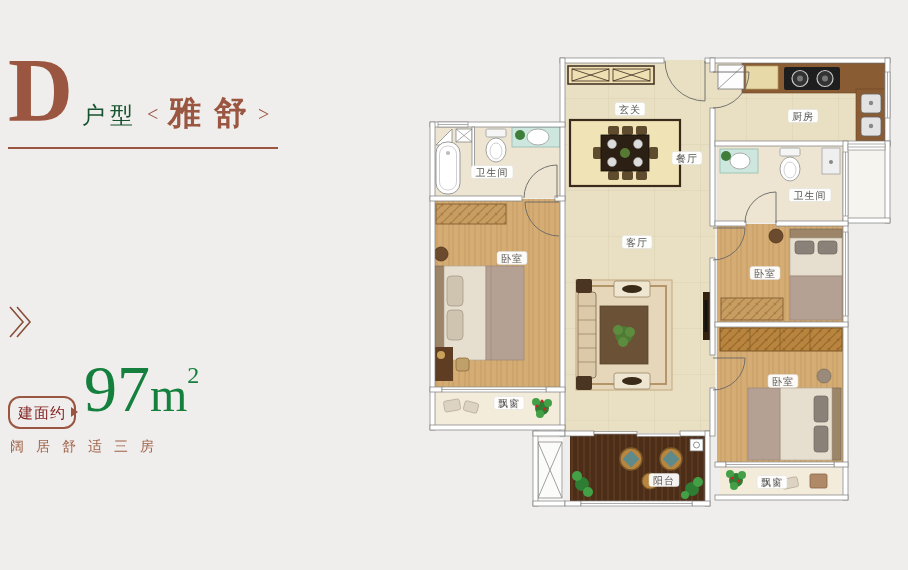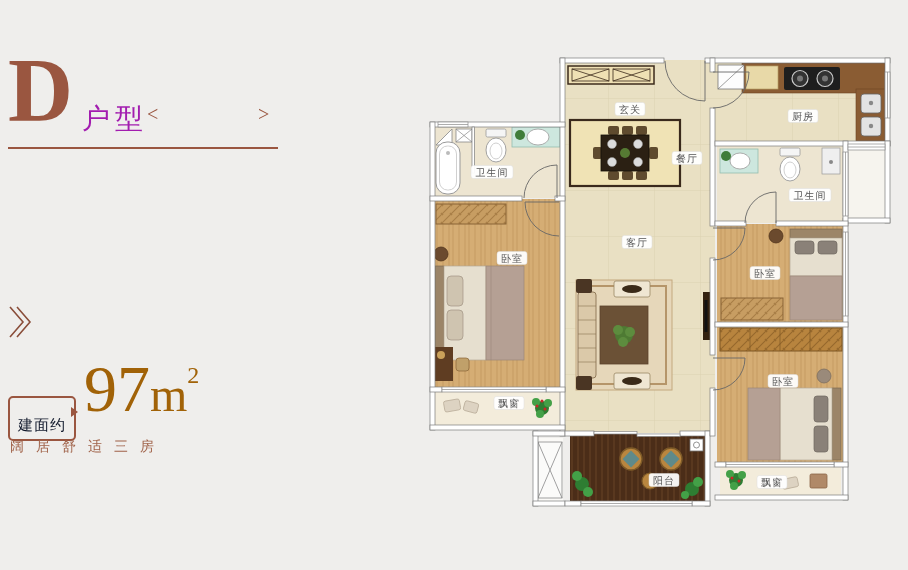--- a/index.html
+++ b/index.html
@@ -6,36 +6,36 @@
   body{
     width:908px;height:570px;background:#efeeec;overflow:hidden;
     font-family:"Liberation Sans","DejaVu Sans",sans-serif;
   }
   .page{position:relative;width:908px;height:570px;background:#efeeec;}
   .serif{font-family:"Liberation Serif","DejaVu Serif",serif;}
 
   
   .left-panel{position:absolute;left:0;top:0;width:420px;height:570px;}
   .type-letter{position:absolute;left:8px;top:46px;font-size:90px;line-height:1;font-weight:600;color:#9a5640;}
-  .type-word{position:absolute;left:82px;top:100px;font-size:28px;letter-spacing:5px;color:#a21caf;}
+  .type-word{position:absolute;left:82px;top:100px;font-size:23px;letter-spacing:5px;color:#14532d;}
   .bracket{position:absolute;top:103px;font-size:20px;color:#9a5640;}
   .bracket.l{left:147px;}
   .bracket.r{left:258px;}
   .plan-name{position:absolute;left:168px;top:91px;font-size:33px;font-weight:700;letter-spacing:13px;color:#9a5640;}
   .title-underline{position:absolute;left:8px;top:147px;width:270px;height:2px;background:#9a5640;}
   .chevron{position:absolute;left:8px;top:304px;width:25px;height:36px;}
   .area-badge{
-    position:absolute;left:8px;top:396px;padding:18px 8px 4px;
-    border:2px solid #9a5640;border-radius:5px;font-size:15px;color:#0f172a;letter-spacing:1px;
+    position:absolute;left:8px;top:396px;padding:6px 8px 4px;
+    border:2px solid #9a5640;border-radius:12px;font-size:15px;color:#7f1d1d;letter-spacing:1px;
   }
   .area-badge:after{
     content:"";position:absolute;right:-9px;top:9px;width:0;height:0;
     border:5px solid transparent;border-left:7px solid #9a5640;
   }
-  .area-value{position:absolute;left:84px;top:356px;color:#a16207;white-space:nowrap;}
+  .area-value{position:absolute;left:84px;top:356px;color:#15803d;white-space:nowrap;}
   .area-value .num{font-size:66px;line-height:1;}
   .area-value .unit{font-size:48px;}
   .area-value sup{font-size:24px;vertical-align:28px;}
   .tagline{position:absolute;left:10px;top:438px;font-size:14px;letter-spacing:12px;color:#a1644b;}
 
   
   .floorplan{position:absolute;left:424px;top:52px;width:470px;height:472px;}
   .wall{fill:#ffffff;stroke:#7c7c7c;stroke-width:.7;}
   .win{fill:#ffffff;stroke:#8a8a8a;stroke-width:.7;}
   .winline{stroke:#8a8a8a;stroke-width:.7;}
@@ -46,20 +46,21 @@
 </style>
 </head>
 <body>
 
 <div class="page">
 
   <div class="left-panel">
     <div class="type-letter serif">D</div>
     <div class="type-word serif">户型</div>
     <div class="bracket l serif">&lt;</div>
+    <div class="plan-name serif">雅舒</div>
     <div class="bracket r serif">&gt;</div>
     <div class="title-underline"></div>
 
     <svg class="chevron" viewBox="0 0 25 36">
       <path d="M2,3 L15,18 L2,33 M9,3 L22,18 L9,33" fill="none" stroke="#8a4e3a" stroke-width="1.6"></path>
     </svg>
 
     <div class="area-badge">建面约</div>
     <div class="area-value serif"><span class="num">97</span><span class="unit">m</span><sup>2</sup></div>
     <div class="tagline">阔居舒适三房</div>

